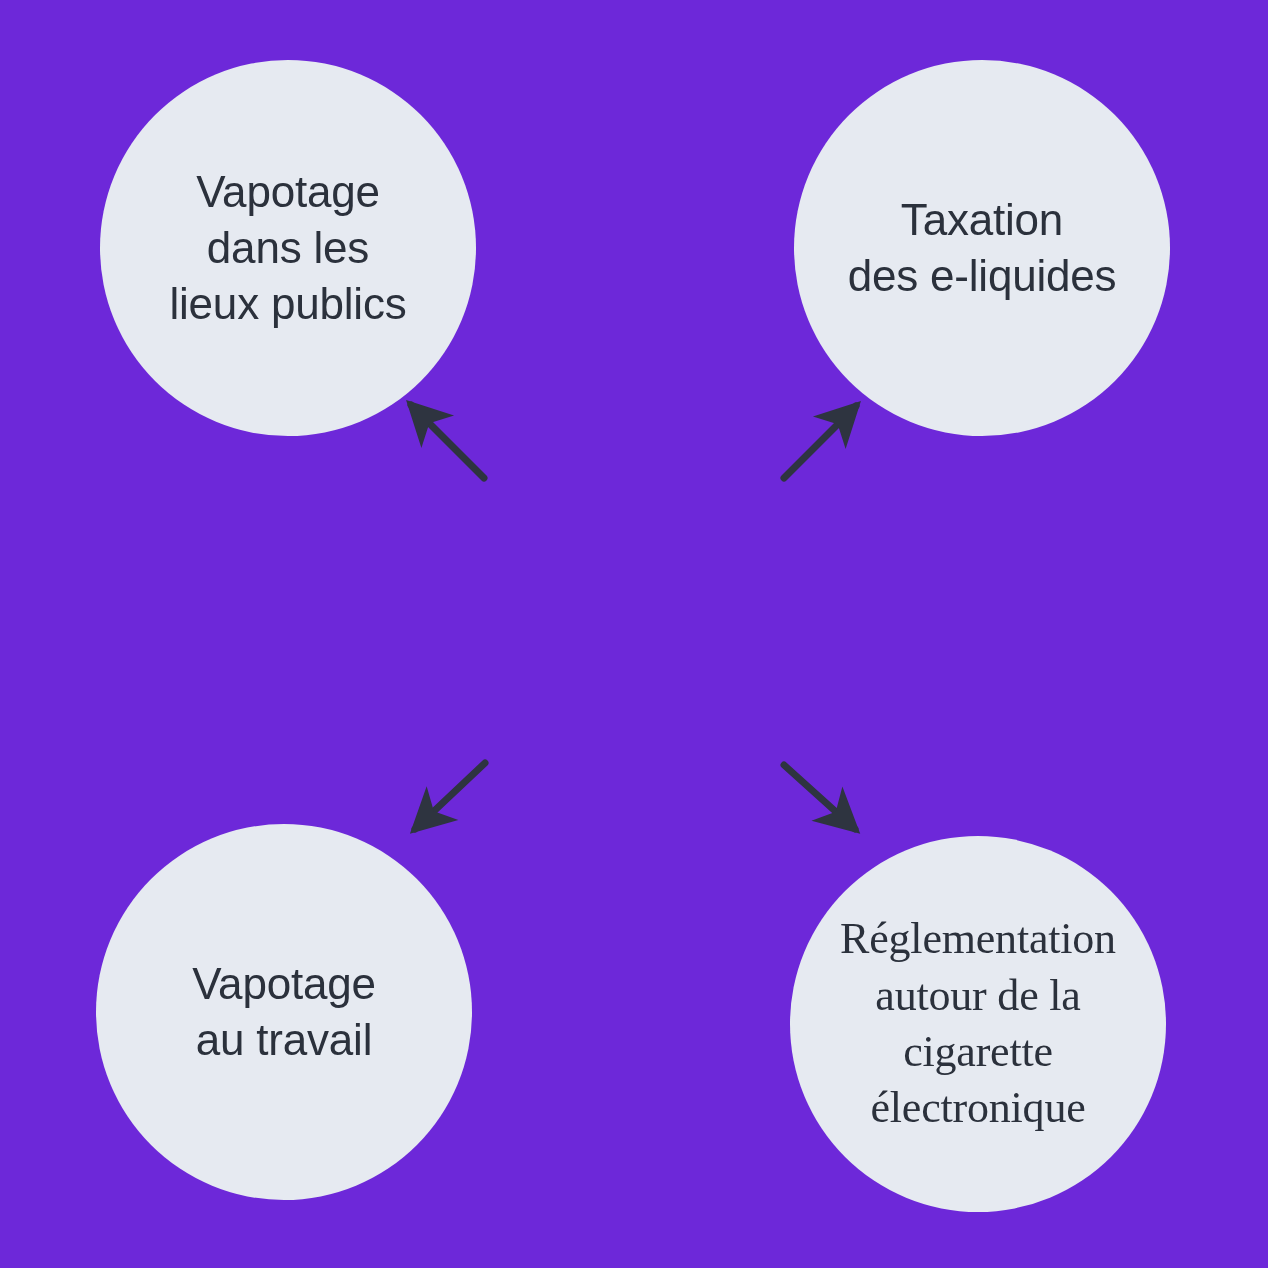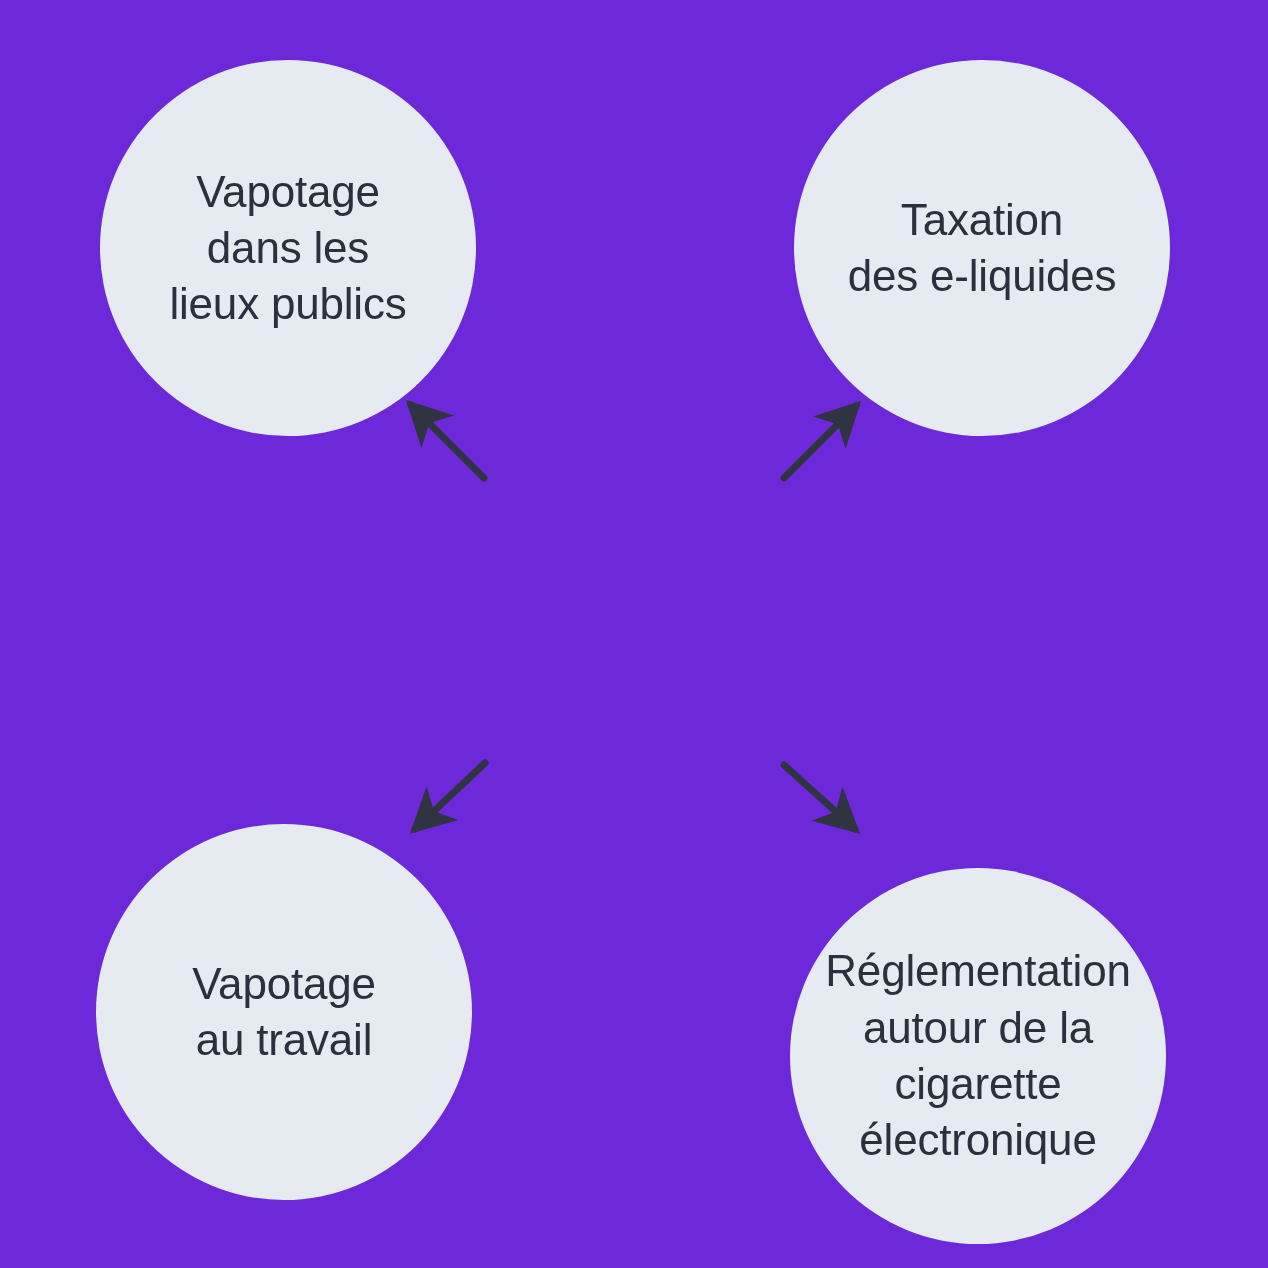--- a/index.html
+++ b/index.html
@@ -64,21 +64,21 @@
     background: #e6eaf1;
   }
   .node-satellite .node-label {
     font-size: 44px;
     font-weight: 400;
     line-height: 1.28;
   }
   #node-public-places  { left: 100px;  top: 60px;  }
   #node-taxation       { left: 794px;  top: 60px;  }
   #node-workplace      { left: 96px;   top: 824px; }
-  #node-regulation     { left: 790px;  top: 868px; }
+  #node-regulation     { left: 790px;  top: 836px; font-family: Liberation Serif, serif; }
 
   #node-regulation .node-label { width: 130%; }
   #node-taxation .node-label   { width: 124%; }
 </style>
 </head>
 <body>
 
 <div id="diagram-canvas">
 
   <svg id="edges-layer" viewBox="0 0 1268 1268">

